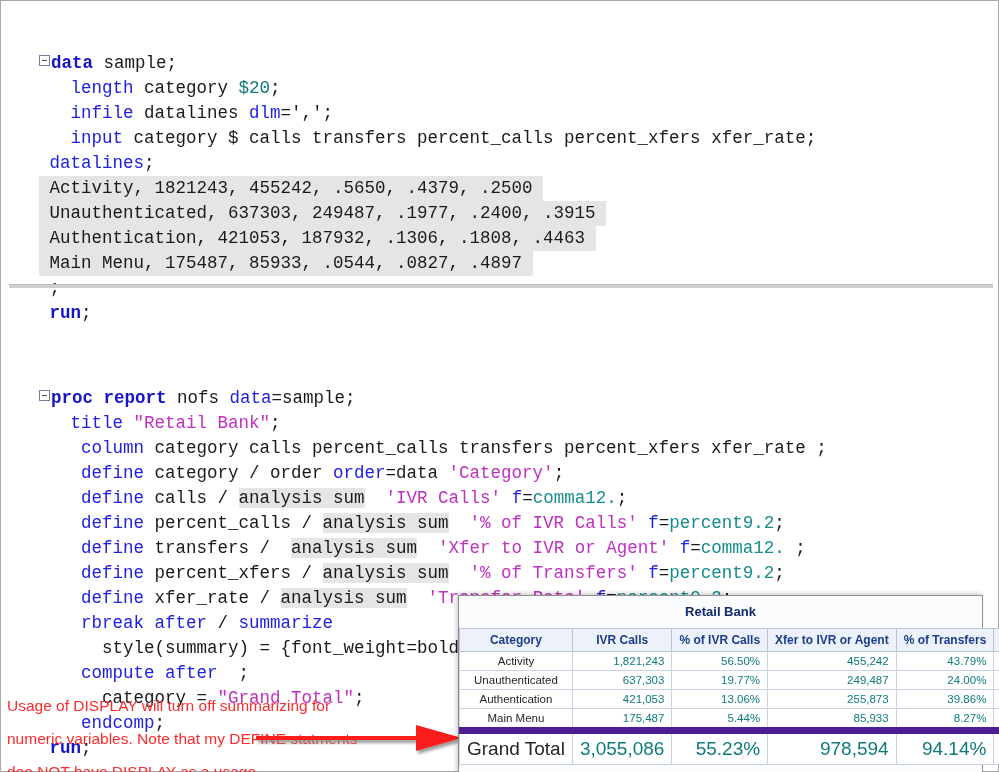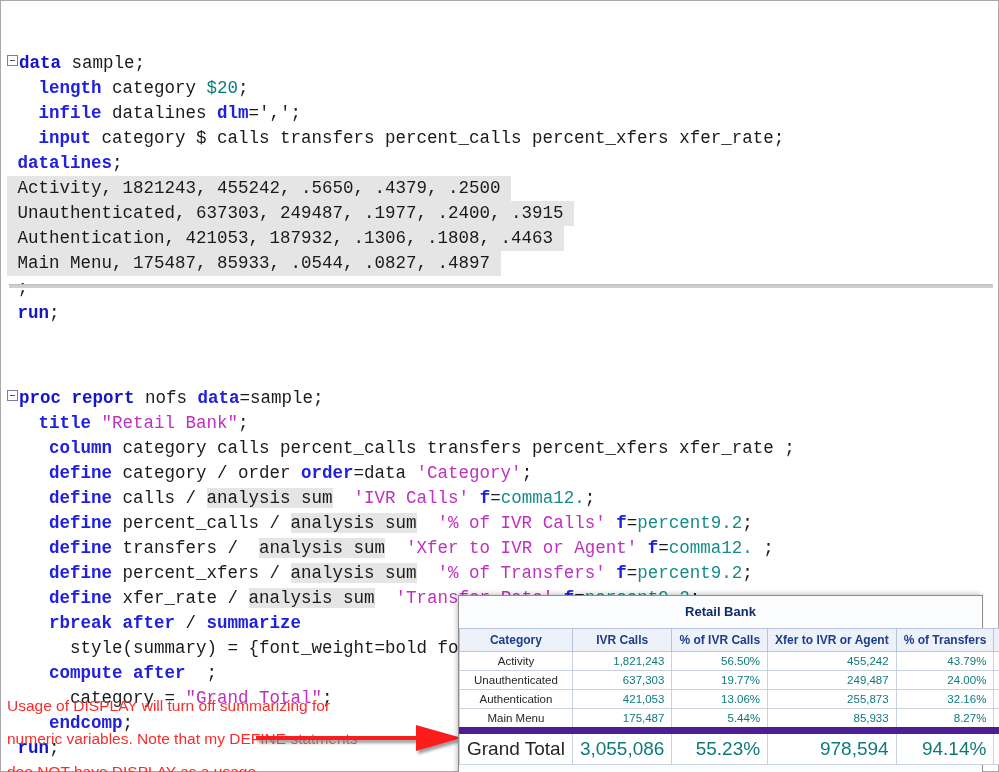--- a/index.html
+++ b/index.html
@@ -18,23 +18,23 @@
   }
   
   .editor{
     position:absolute;left:0;top:0;width:999px;
     font-family:"Liberation Mono","DejaVu Sans Mono",monospace;
     font-size:17.5px;
     line-height:25px;
     white-space:pre;
     color:#1a1a1a;
   }
-  .code-block{padding-left:6px;}
+  .code-block{padding-left:6px;margin-left:32px;}
   .ln{height:25px;white-space:pre;}
-  .kw{color:#2020e0;font-weight:bold;}
+  .kw{color:#2020e0;}
   .kwb{color:#1414c8;font-weight:bold;}
   .str{color:#c030c0;}
   .num{color:#0f7a7a;}
   .fmt{color:#158b8b;}
   .plain{color:#1a1a1a;}
   .hl{background:#e5e5e5;}
   .fold{
     display:inline-block;width:11px;height:11px;
     border:1px solid #7a7a9a;
     position:relative;top:-3px;margin-right:1px;
@@ -164,21 +164,21 @@
             <td class="num">19.77%</td>
             <td class="num">249,487</td>
             <td class="num">24.00%</td>
             <td class="num">39.15%</td>
           </tr>
           <tr>
             <td class="cat">Authentication</td>
             <td class="num">421,053</td>
             <td class="num">13.06%</td>
             <td class="num">255,873</td>
-            <td class="num">32.16%</td>
+            <td class="num">39.86%</td>
             <td class="num">44.63%</td>
           </tr>
           <tr>
             <td class="cat">Main Menu</td>
             <td class="num">175,487</td>
             <td class="num">5.44%</td>
             <td class="num">85,933</td>
             <td class="num">8.27%</td>
             <td class="num">48.97%</td>
           </tr>

